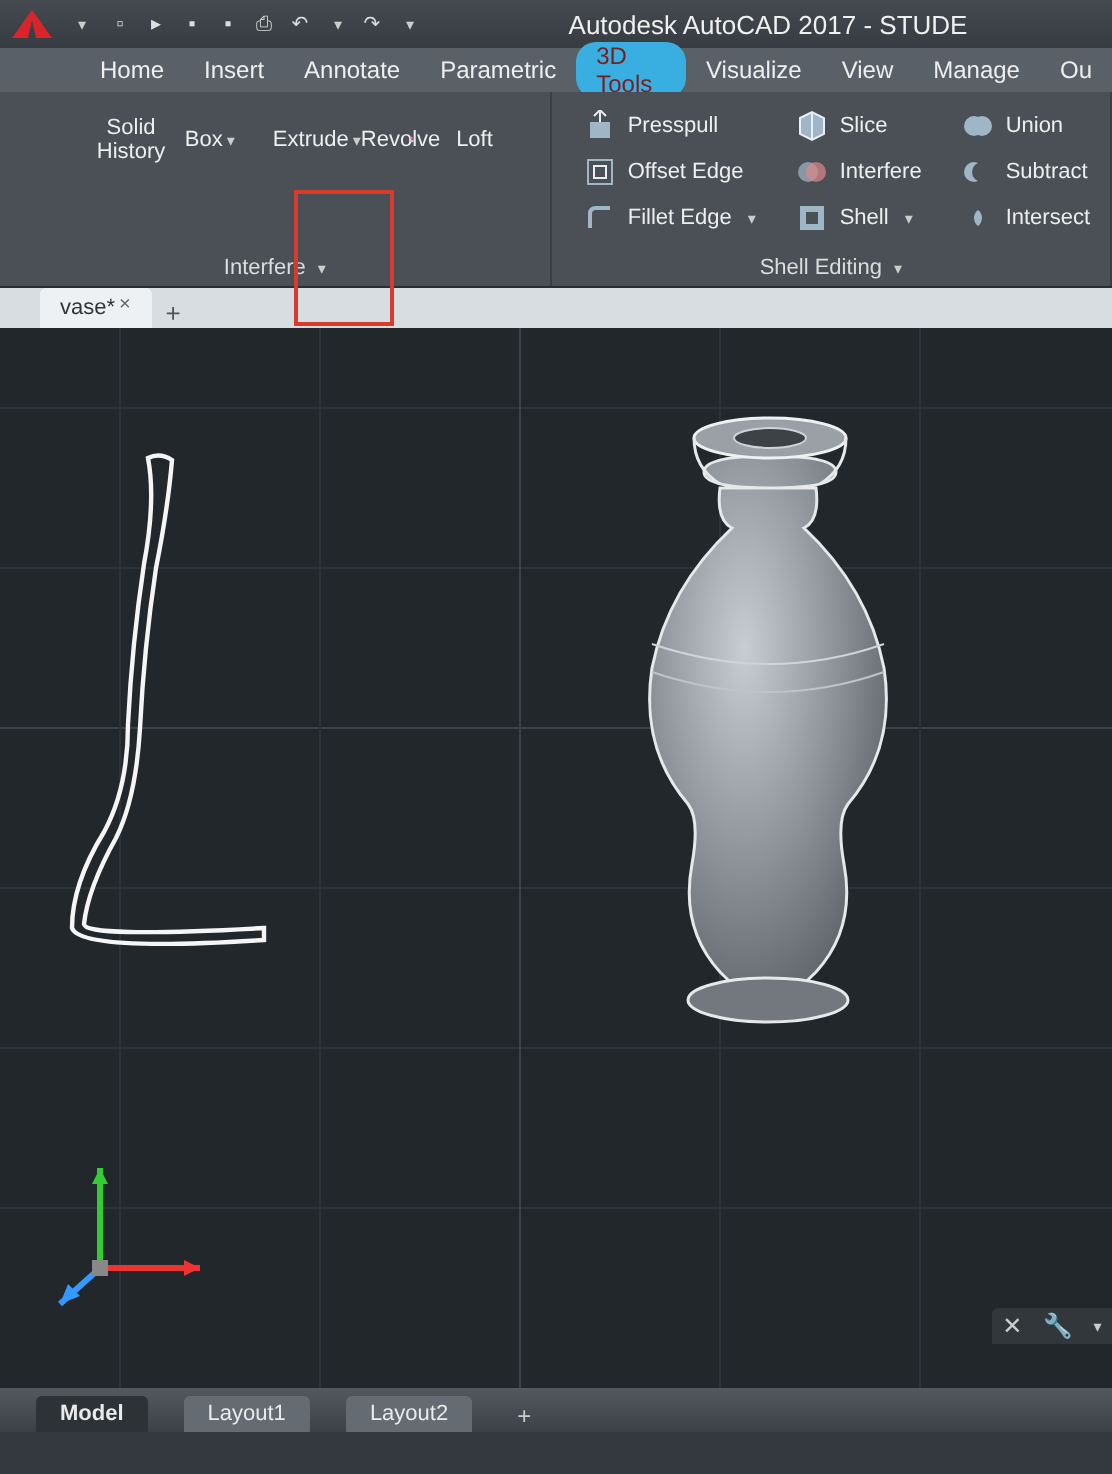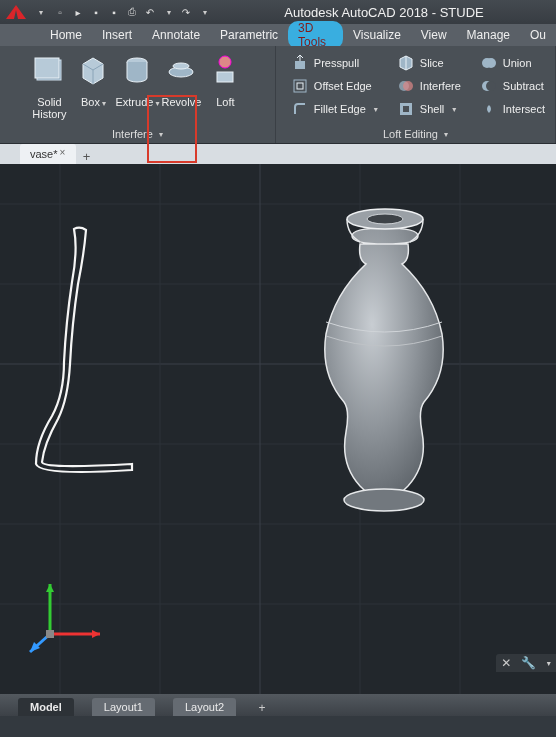--- a/index.html
+++ b/index.html
@@ -15,21 +15,21 @@
   
   .menubar { height: 22px; background: #5a6067; display: flex; align-items: center; padding-left: 40px; }
   .menu-item { padding: 0 10px; display: flex; align-items: center; font-size: 12px; color: #eee; cursor: pointer; }
   .menu-item.active { background: #39aee0; color: #7f1d1d; border-radius: 10px; }
 
   
   .ribbon { height: 98px; background: #4a5056; display: flex; border-bottom: 1px solid #2a2e33; }
   .ribbon-panel { display: flex; flex-direction: column; align-items: center; border-right: 1px solid #3a3f45; padding: 2px 4px 0; }
   .panel-body { flex: 1; display: flex; align-items: flex-start; gap: 2px; padding-top: 2px; }
   .panel-title { height: 18px; font-size: 11px; color: #ddd; display: flex; align-items: center; gap: 4px; }
-  .big-btn { width: 42px; display: flex; flex-direction: column; align-items: center; gap: 8px; padding: 2px 0; cursor: pointer; }
+  .big-btn { width: 42px; display: flex; flex-direction: row; align-items: center; gap: 20px; padding: 2px 0; cursor: pointer; }
   .big-btn .icon-wrap { width: 36px; height: 36px; display: flex; align-items: center; justify-content: center; }
   .big-btn .label { font-size: 11px; color: #eee; text-align: center; line-height: 12px; }
   .highlight-box { position: absolute; border: 2px solid #d83a2b; top: 49px; left: 147px; width: 50px; height: 68px; pointer-events: none; z-index: 10; }
 
   .solid-edit-col { display: flex; flex-direction: column; gap: 1px; padding-top: 2px; }
   .small-btn { height: 22px; display: flex; align-items: center; gap: 6px; padding: 0 6px; font-size: 11px; color: #eee; cursor: pointer; white-space: nowrap; }
   .small-btn svg, .small-btn .sicon { width: 16px; height: 16px; flex-shrink: 0; }
 
   
   .tabstrip { height: 20px; background: #d8dde2; display: flex; align-items: flex-end; padding-left: 20px; gap: 2px; }
@@ -66,21 +66,21 @@
     <span class="qat-btn">▫</span>
     <span class="qat-btn">▸</span>
     <span class="qat-btn">▪</span>
     <span class="qat-btn">▪</span>
     <span class="qat-btn">⎙</span>
     <span class="qat-btn">↶</span>
     <span class="qat-btn chev"></span>
     <span class="qat-btn">↷</span>
     <span class="qat-btn chev"></span>
   </div>
-  <div class="title-text">Autodesk AutoCAD 2018 - STUDE</div>
+  <div class="title-text">Autodesk AutoCAD 2017 - STUDE</div>
 </div>
 
 <div class="menubar">
   <div class="menu-item">Home</div>
   <div class="menu-item">Insert</div>
   <div class="menu-item">Annotate</div>
   <div class="menu-item">Parametric</div>
   <div class="menu-item active">3D Tools</div>
   <div class="menu-item">Visualize</div>
   <div class="menu-item">View</div>
@@ -205,21 +205,21 @@
             <span>Subtract</span>
           </div>
         <div class="small-btn">
             <svg viewBox="0 0 16 16">
               <path d="M8 4 A5 5 0 0 1 8 12 A5 5 0 0 1 8 4" fill="#9fb6c7"></path>
             </svg>
             <span>Intersect</span>
           </div>
       </div>
     </div>
-    <div class="panel-title chev">Loft Editing</div>
+    <div class="panel-title chev">Shell Editing</div>
   </div>
 </div>
 
 <div class="tabstrip">
   <div class="doc-tab">
     <span>vase*</span>
     <span class="close">×</span>
   </div>
   <div class="add-tab">+</div>
 </div>

